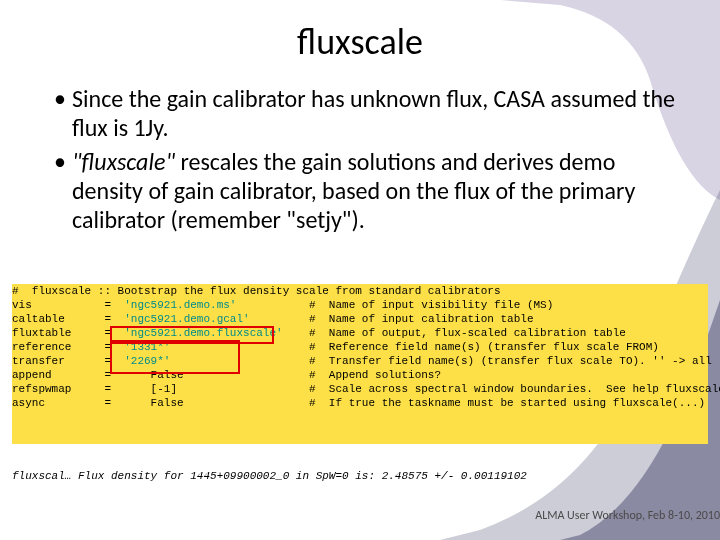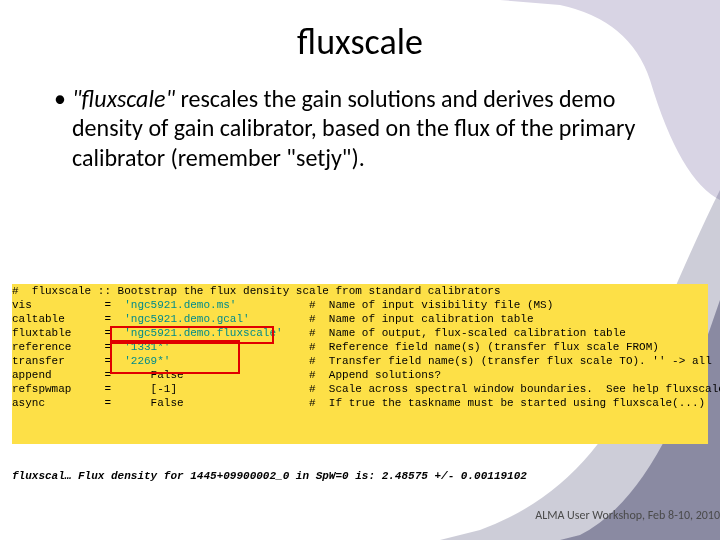--- a/index.html
+++ b/index.html
@@ -79,21 +79,21 @@
     background: transparent;
   }
   .output-line {
     position: absolute;
     left: 12px;
     right: 12px;
     bottom: 58px;
     font-family: "Courier New", monospace;
     font-size: 11px;
     font-style: italic;
-    font-weight: bold;
+    font-weight: normal;
     color: #000;
     margin-top: 44px;
   }
   .footer {
     position: absolute;
     bottom: 18px;
     width: 100%;
     text-align: right;
     font-size: 12px;
     color: #4a4a4a;
@@ -107,20 +107,23 @@
   <path d="M 440 540 L 720 540 L 720 190 Q 690 250 640 370 Q 590 490 480 530 Z" fill="#4a4a72" fill-opacity="0.28"></path>
   <path d="M 560 540 L 720 540 L 720 300 Q 700 360 670 430 Q 630 510 580 535 Z" fill="#3a3a62" fill-opacity="0.45"></path>
 </svg>
 
 <div class="slide">
   <div class="title">fluxscale</div>
 
   <div class="bullets">
     <ul>
       <li>
+        <span>Since the gain calibrator has unknown flux, CASA assumed the flux is 1Jy.</span>
+      </li>
+      <li>
         <span class="italic">"fluxscale"</span><span> rescales the gain solutions and derives demo density of gain calibrator, based on the flux of the primary calibrator (remember "setjy").</span>
       </li>
     </ul>
   </div>
 
   <div class="code-shot">
     <pre id="code-pre">#  fluxscale :: Bootstrap the flux density scale from standard calibrators
 vis           =  <span class="teal">'ngc5921.demo.ms'           </span>#  Name of input visibility file (MS)
 caltable      =  <span class="teal">'ngc5921.demo.gcal'         </span>#  Name of input calibration table
 fluxtable     =  <span class="teal">'ngc5921.demo.fluxscale'    </span>#  Name of output, flux-scaled calibration table

